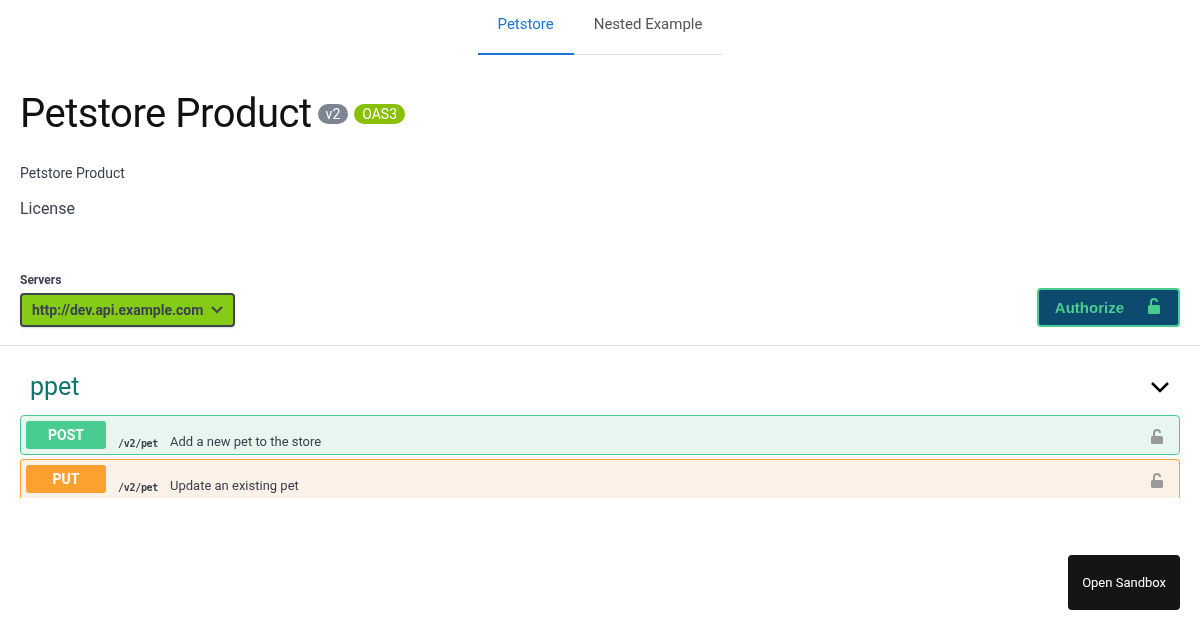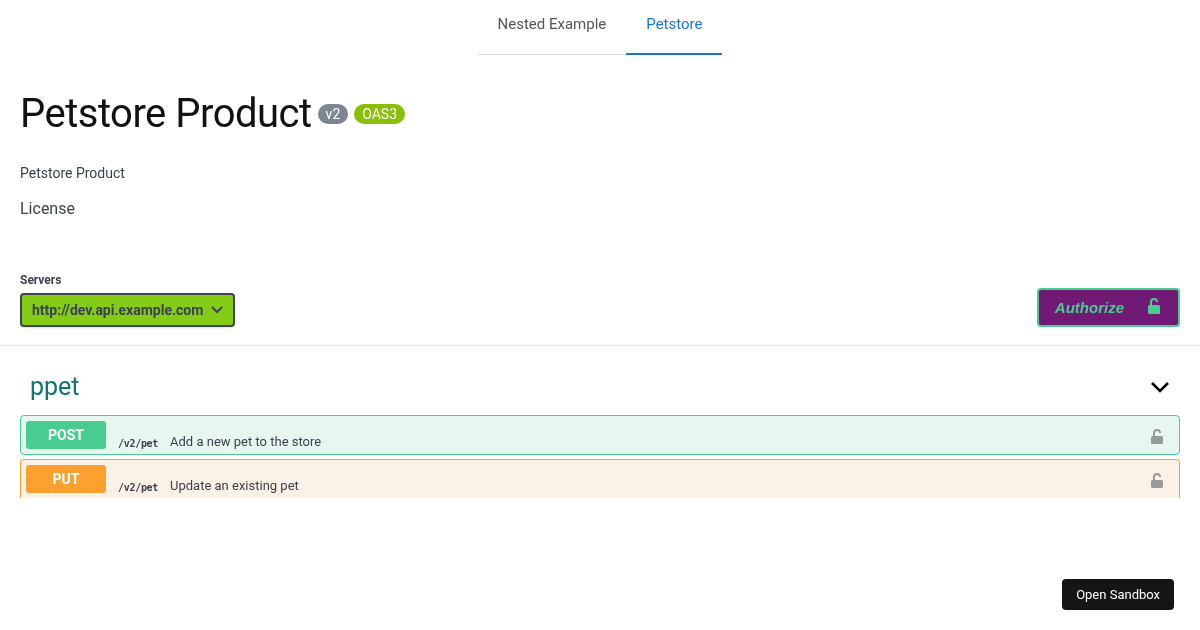--- a/index.html
+++ b/index.html
@@ -96,30 +96,29 @@
       gap: 14px;
       box-shadow: 0 1px 2px rgba(0,0,0,0.15);
     }
     .server-select .chev {
       position: absolute;
       right: 10px;
     }
     .authorize-btn {
       border: 2px solid #49cc90;
       color: #49cc90;
-      background: #701a75;
+      background: #0c4a6e;
       border-radius: 4px;
       padding: 7px 16px;
       font-size: 15px;
       font-weight: 700;
       display: inline-flex;
       align-items: center;
       gap: 22px;
       cursor: pointer;
-      font-style: italic;
     }
     .divider {
       border-bottom: 1px solid #e5e5e5;
       width: 100%;
     }
     .section {
       padding: 16px 20px 0 20px;
     }
     .section-header {
       display: flex;
@@ -175,38 +174,38 @@
       color: #3b4151;
       flex: 1;
     }
     .op-lock {
       padding-right: 10px;
       color: #999;
     }
     .chev svg, .section-chev svg { display:block; }
     .open-sandbox {
       position: absolute;
-      right: 26px;
+      right: 20px;
       bottom: 20px;
       background: #151515;
       color: #fff;
       font-size: 13px;
-      padding: 8px 14px;
+      padding: 20px 14px;
       border-radius: 4px;
       cursor: pointer;
     }
     .section + .section { padding-top: 4px; }
     .section-body { padding: 0 0 0 0; }
   </style>
 </head>
 <body>
 
 <div class="tabs">
+  <div class="tab active">Petstore</div>
   <div class="tab">Nested Example</div>
-  <div class="tab active">Petstore</div>
 </div>
 
 <div class="header">
   <div class="title-row">
     <h1 class="title">Petstore Product</h1>
     <span class="badge-version">v2</span>
     <span class="badge-oas">OAS3</span>
   </div>
   <div class="subtitle">Petstore Product</div>
   <div class="license">License</div>

